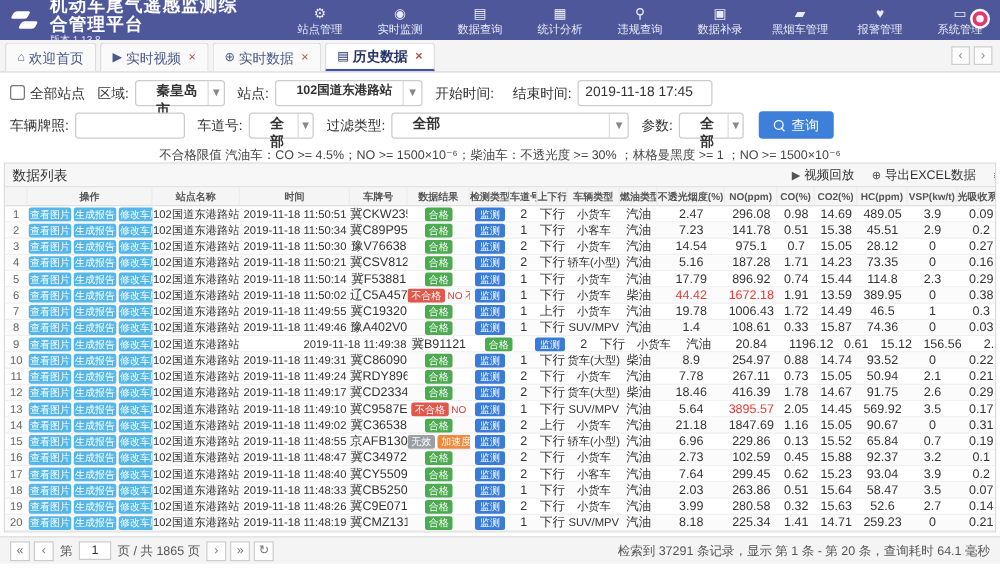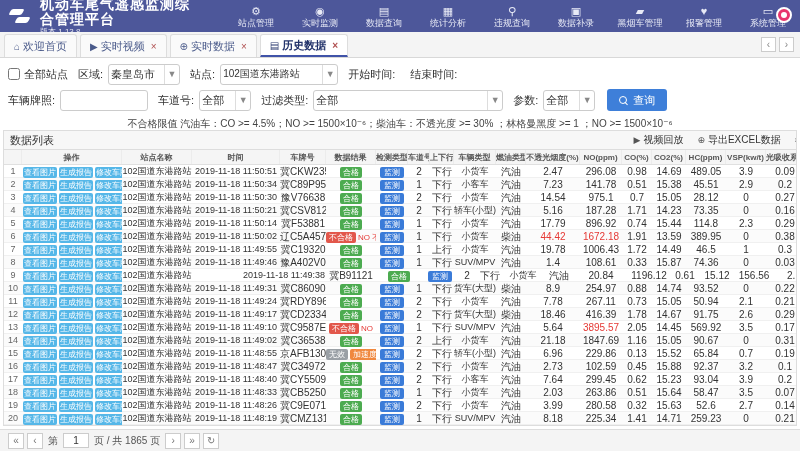--- a/index.html
+++ b/index.html
@@ -31,21 +31,21 @@
   .tab-arrows { position: absolute; right: 6px; top: 5px; display: flex; gap: 3px; }
   .tab-arrow { width: 15px; height: 15px; border: 1px solid #ccc; background: #fff; color: #888; font-size: 10px; line-height: 13px; text-align: center; cursor: pointer; }
 
   
   .filters { padding: 5px 8px 2px; font-size: 11px; color: #333; }
   .frow { display: flex; align-items: center; margin-bottom: 4px; height: 22px; }
   .frow .lbl { margin: 0 5px 0 10px; white-space: nowrap; }
   .frow .lbl:first-child { margin-left: 0; }
   .chk { display: flex; align-items: center; gap: 4px; }
   .chk input { width: 12px; height: 12px; }
-  .sel { display: inline-flex; align-items: center; justify-content: space-between; border: 1px solid #ccc; border-radius: 3px; background: #fff; height: 21px; padding-left: 2px; font-size: 11px; color: #333; cursor: pointer; }
+  .sel { display: inline-flex; justify-content: space-between; border: 1px solid #ccc; border-radius: 3px; background: #fff; height: 21px; padding-left: 16px; font-size: 11px; color: #333; cursor: pointer; font-weight: bold; }
   .sel .caret { border-left: 1px solid #ddd; width: 15px; text-align: center; color: #888; font-size: 9px; margin-left: 4px; align-self: stretch; line-height: 19px; }
   .inputbox { border: 1px solid #ccc; border-radius: 3px; height: 21px; padding: 0 5px; font-size: 11px; color: #333; }
   .btn-query { background: #3e7fd9; color: #fff; border: none; border-radius: 3px; height: 22px; padding: 0 12px; font-size: 11px; display: inline-flex; align-items: center; gap: 5px; margin-left: 12px; cursor: pointer; }
   .mag { position: relative; width: 9px; height: 9px; display: inline-block; }
   .mag::before { content: ''; position: absolute; left: 0; top: 0; width: 6px; height: 6px; border: 1.4px solid #fff; border-radius: 50%; }
   .mag::after { content: ''; position: absolute; right: 0; bottom: 0; width: 4px; height: 1.4px; background: #fff; transform: rotate(45deg); }
 
   
   .note-row { display: flex; justify-content: center; padding: 0 4px 2px; font-size: 10px; color: #444; white-space: nowrap; overflow: hidden; height: 13px; }
 
@@ -171,20 +171,21 @@
       <span>秦皇岛市</span>
         <span class="caret">▼</span>
     </span>
     <span class="lbl">站点:</span>
     <span class="sel" style="width:118px">
       <span style="font-size:10px">102国道东港路站</span>
         <span class="caret">▼</span>
     </span>
     <span class="lbl">开始时间:</span>
     <span class="lbl">结束时间:</span>
+    <input class="inputbox" style="width: 108px;" value="2019-11-18 17:45">
   </div>
   <div class="frow">
     <span class="lbl">车辆牌照:</span>
     <input class="inputbox" style="width: 88px;" value="">
     <span class="lbl">车道号:</span>
     <span class="sel" style="width:52px">
       <span>全部</span>
         <span class="caret">▼</span>
     </span>
     <span class="lbl">过滤类型:</span>
@@ -655,13 +656,14 @@
   <div class="pager">
     <div class="pg">«</div>
     <div class="pg">‹</div>
     <span class="pager-text">第</span>
     <input class="pg-input" value="1" style="">
     <span class="pager-text">页 / 共 1865 页</span>
     <div class="pg">›</div>
     <div class="pg">»</div>
     <div class="pg">↻</div>
   </div>
+  <div>检索到 37291 条记录，显示 第 1 条 - 第 20 条，查询耗时 64.1 毫秒</div>
 </div>
 
 </body></html>

